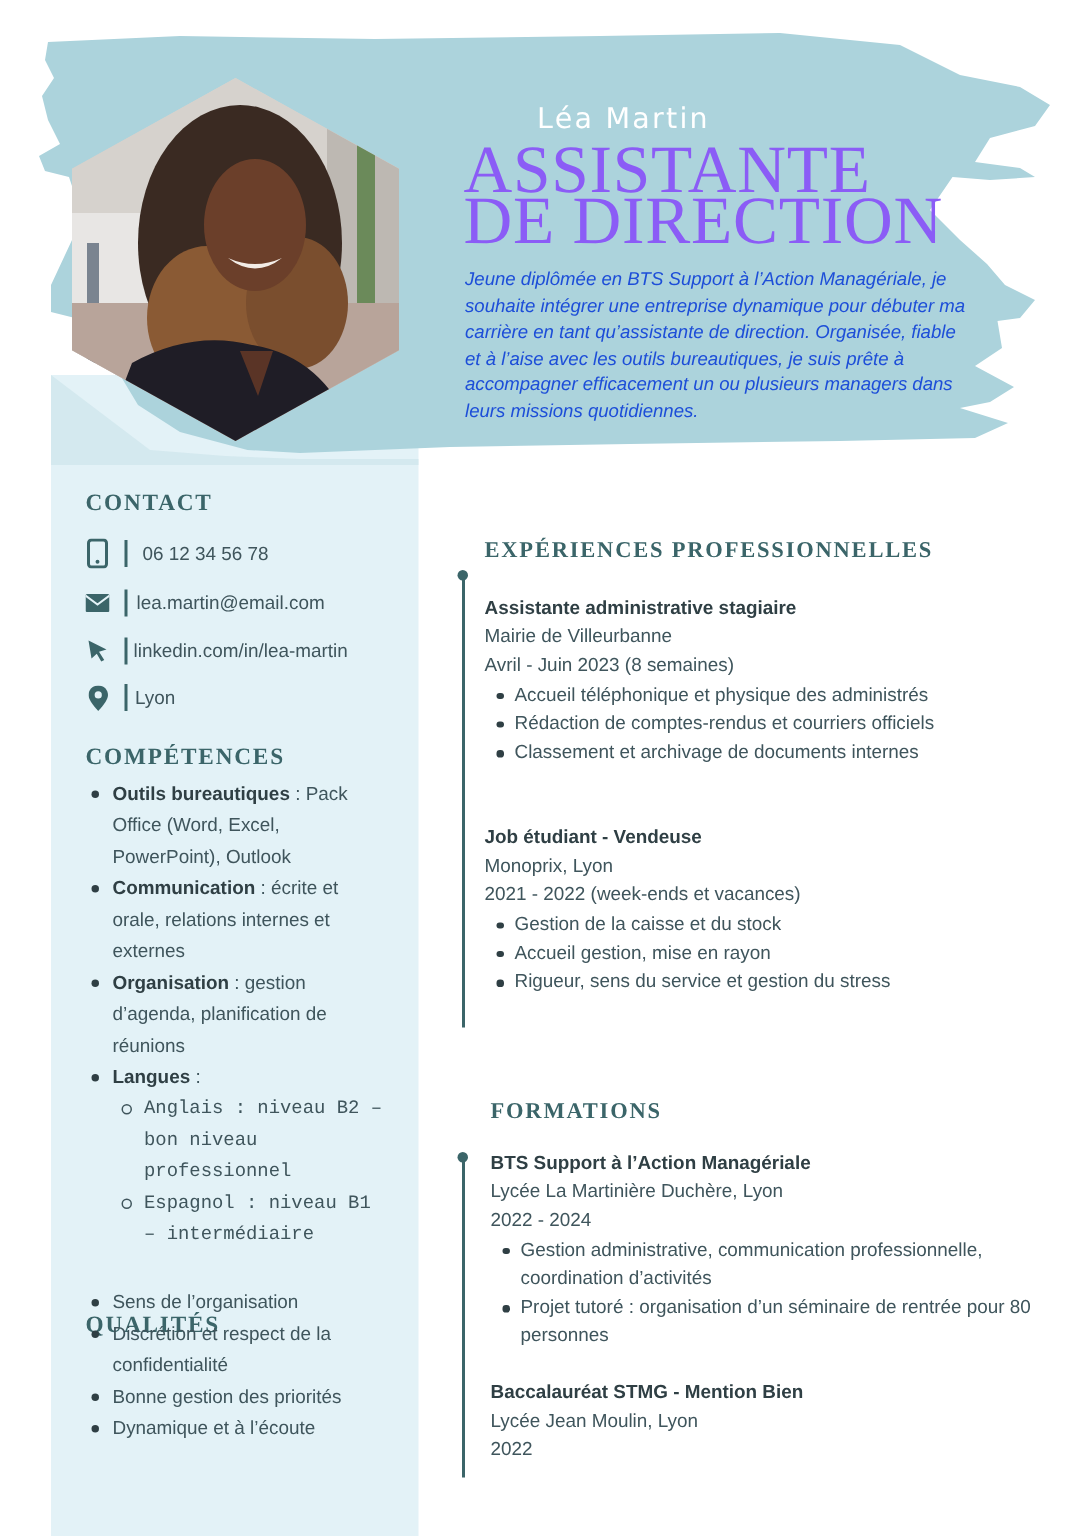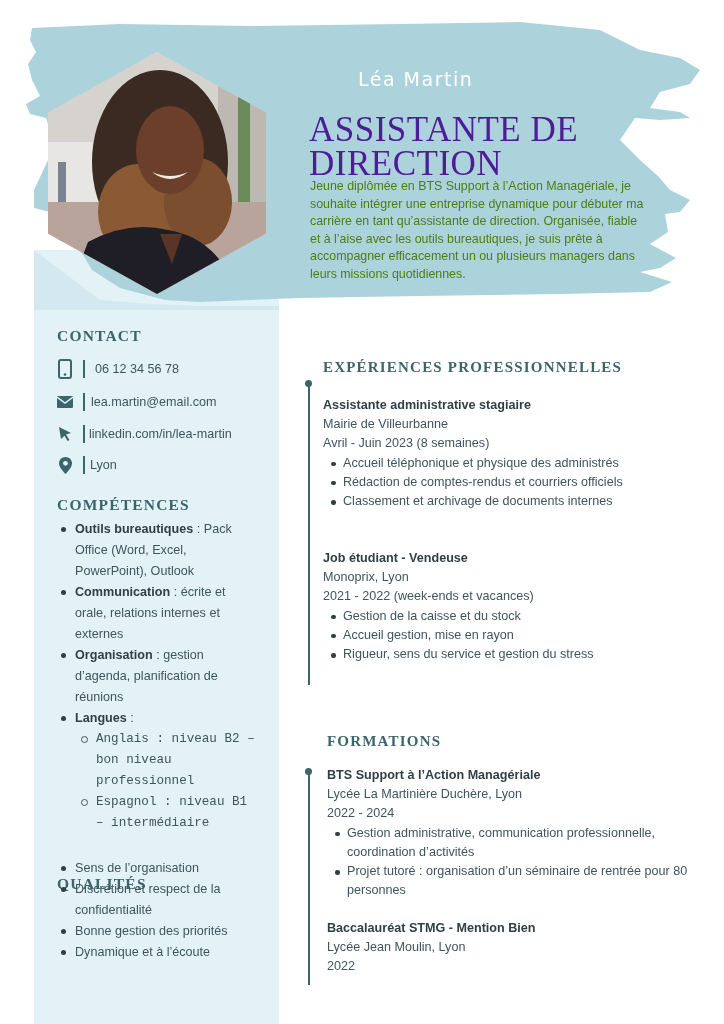--- a/index.html
+++ b/index.html
@@ -20,27 +20,27 @@
       background: linear-gradient(180deg, #d9d6d2 0%, #cfcac4 45%, #b9a9a0 70%, #a8958a 100%);
     }
     .hex-photo svg { width: 100%; height: 100%; display: block; }
 
     .header-name {
       position: absolute; left: 310px; top: 68px;
       font-family: "DejaVu Sans", sans-serif; font-size: 19px; letter-spacing: 1.5px;
       color: #ffffff; font-weight: normal; margin-left: 48px;
     }
     .header-title {
-      position: absolute; left: 309px; top: 113px; width: 320px;
-      font-family: "Liberation Serif", "DejaVu Serif", serif; font-size: 35px; line-height: 34px;
-      color: #4c1d95; font-weight: normal; letter-spacing: 0.5px;
+      position: absolute; left: 309px; top: 96px; width: 320px;
+      font-family: "Liberation Serif", "DejaVu Serif", serif; font-size: 45px; line-height: 34px;
+      color: #8b5cf6; font-weight: normal; letter-spacing: 0.5px;
     }
     .header-summary {
       position: absolute; left: 310px; top: 178px; width: 340px;
-      font-size: 12.4px; line-height: 17.6px; color: #4d7c0f;
+      font-size: 12.4px; line-height: 17.6px; color: #1d4ed8; font-style: italic;
     }
 
     .side-h {
       position: absolute; left: 57px;
       font-family: "Liberation Serif", "DejaVu Serif", serif; font-weight: bold;
       font-size: 15.5px; letter-spacing: 1.2px; color: #3b6569;
     }
     .contact-row { position: absolute; left: 55px; height: 22px; display: flex; align-items: center; }
     .contact-row .ic { width: 20px; height: 22px; display: flex; align-items: center; justify-content: center; }
     .contact-row .bar { width: 2px; height: 18px; background: #3b6569; margin-left: 8px; margin-right: 6px; }

